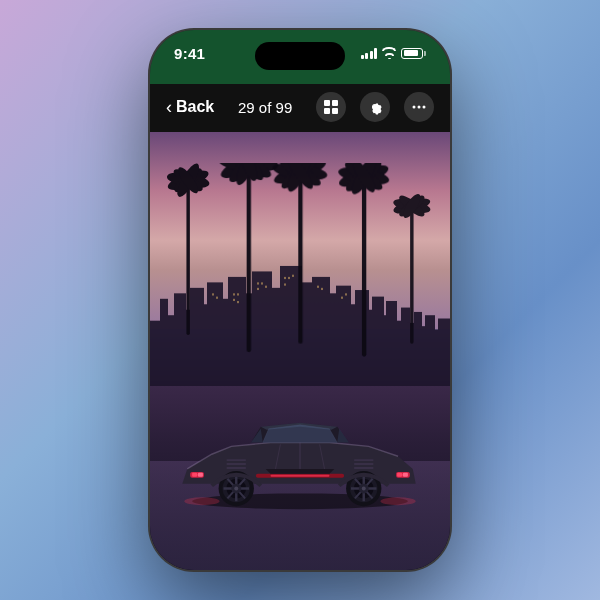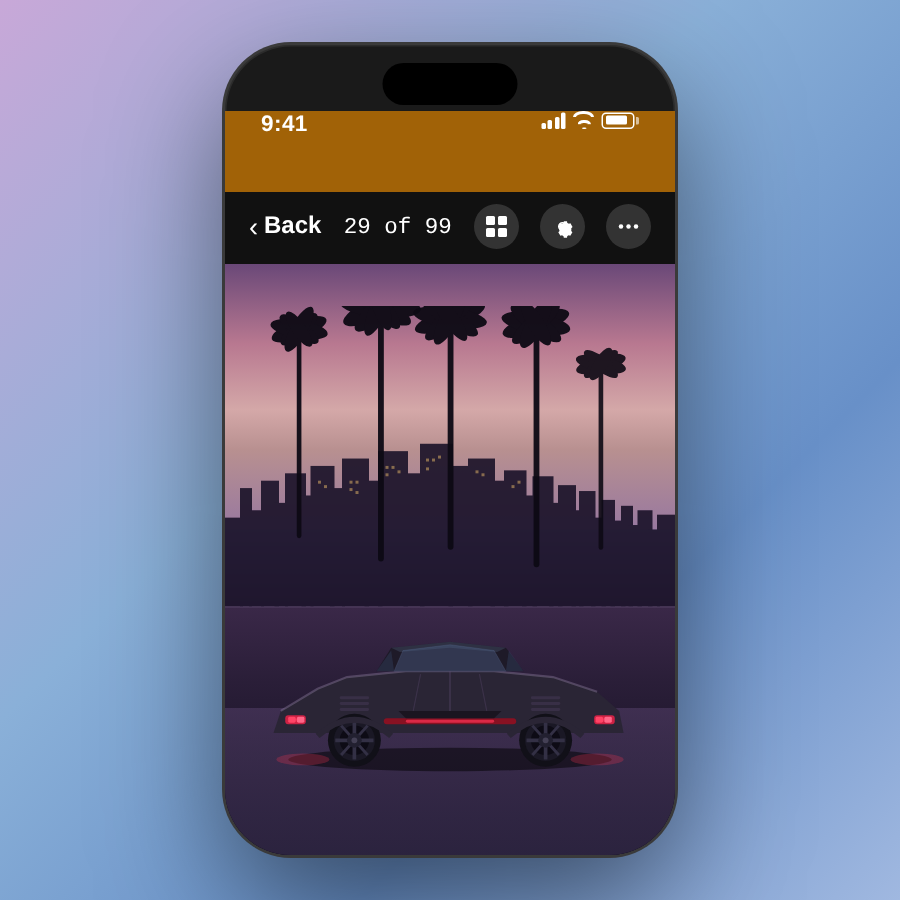--- a/index.html
+++ b/index.html
@@ -38,29 +38,28 @@
       transform: translateX(-50%);
       width: 90px;
       height: 28px;
       background: #000;
       border-radius: 20px;
       z-index: 10;
     }
 
     
     .status-bar {
-      background: #a16207;
+      background: #14532d;
       height: 54px;
       display: flex;
-      align-items: flex-start;
+      align-items: center;
       justify-content: space-between;
       padding: 0 24px 8px;
       position: relative;
       flex-shrink: 0;
-      margin-top: 44px;
     }
 
     .status-time {
       font-size: 15px;
       font-weight: 600;
       color: #fff;
       letter-spacing: 0.3px;
     }
 
     .status-icons {
@@ -158,21 +157,20 @@
 
     .back-label {
       font-size: 16px;
       font-weight: 700;
     }
 
     .nav-counter {
       font-size: 15px;
       color: #fff;
       font-weight: 400;
-      font-family: Liberation Mono, monospace;
     }
 
     .nav-actions {
       display: flex;
       align-items: center;
       gap: 14px;
     }
 
     .nav-icon-btn {
       width: 30px;

